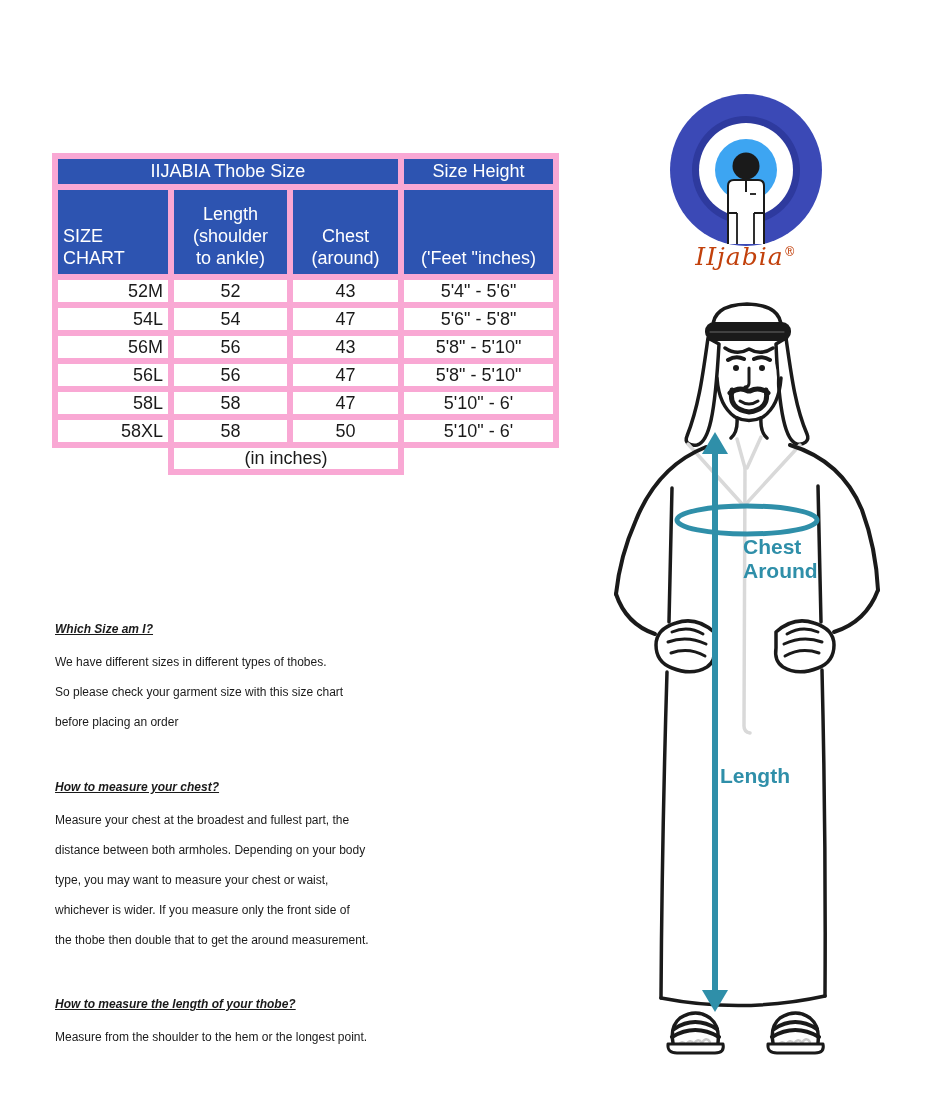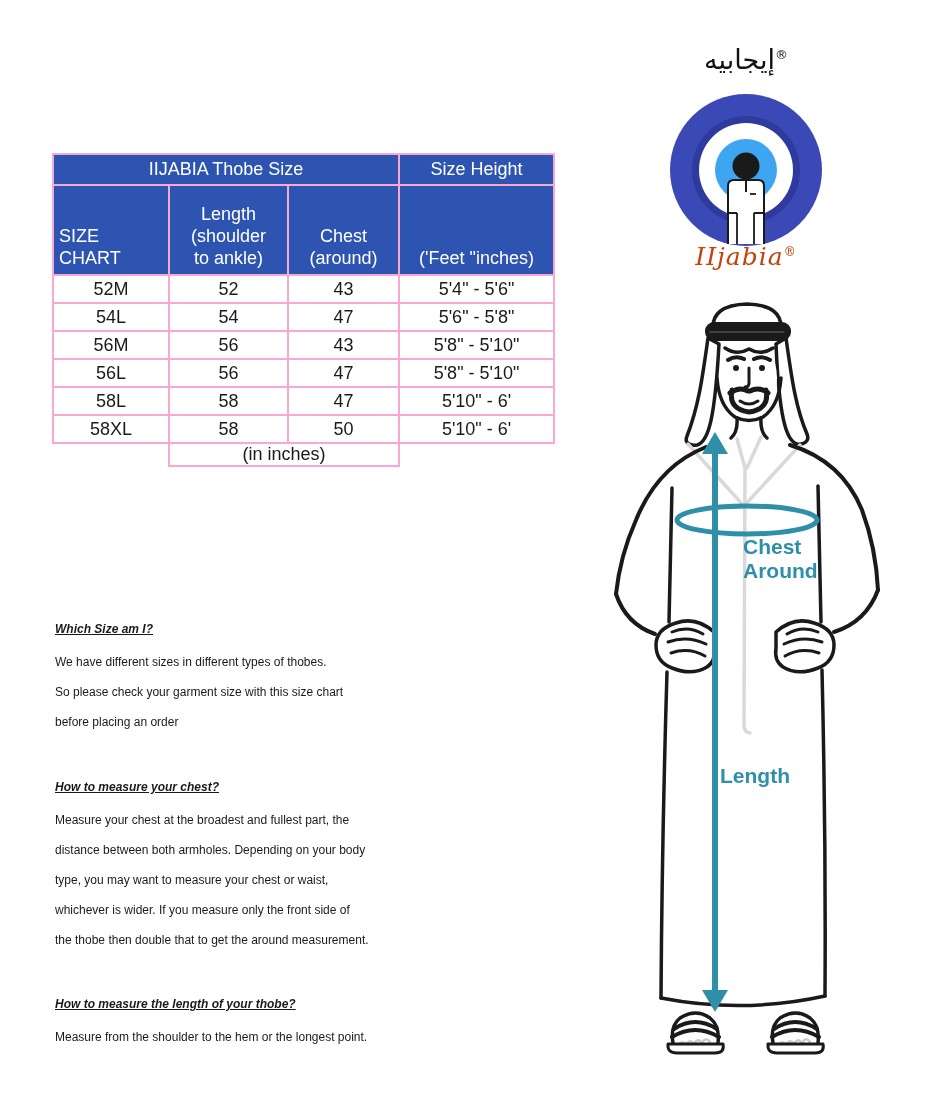--- a/index.html
+++ b/index.html
@@ -8,33 +8,33 @@
     font-family:"Liberation Sans", sans-serif; color:#1a1a1a; overflow:hidden;
   }
 
   
   table.size-table {
     position:absolute; left:52px; top:153px;
     border-collapse:collapse; table-layout:fixed; width:501px;
     font-size:18px;
   }
   table.size-table td {
-    border:2px solid #f9a8d4; padding:0 5px; overflow:hidden;
+    border:6px solid #f9a8d4; padding:0 5px; overflow:hidden;
   }
   td.hdr { background:#2d54b1; color:#ffffff; }
   tr.r-title { height:31px; }
   tr.r-title td { text-align:center; font-size:18px; }
   tr.r-cols { height:90px; }
   tr.r-cols td { vertical-align:bottom; padding-bottom:5px; white-space:pre-line; line-height:22px; }
   td.c-size-h { text-align:left; padding-left:8px; }
   td.c-mid-h { text-align:center; }
   td.c-feet-h { text-align:center; padding-left:2px; padding-right:2px; }
   tr.r-data { height:28px; }
   tr.r-data td { background:#ffffff; }
-  td.c-size { text-align:center; padding-left:8px; }
+  td.c-size { text-align:right; padding-left:8px; }
   td.c-num { text-align:center; }
   td.c-height { text-align:center; }
   tr.r-foot { height:14px; }
   tr.r-foot td.spacer { border:none; background:transparent; }
   tr.r-foot td.unit { text-align:center; }
 
   
   .sec { position:absolute; left:55px; width:565px; }
   .sec .sec-heading {
     margin:0 0 5px 0; font-size:12px; font-weight:bold; font-style:italic;
@@ -153,21 +153,20 @@
 distance between both armholes. Depending on your body
 type, you may want to measure your chest or waist,
 whichever is wider. If you measure only the front side of
 the thobe then double that to get the around measurement.</p>
   </div>
   <div class="sec" id="sec-length">
     <h3 class="sec-heading">How to measure the length of your thobe?</h3>
     <p class="sec-body">Measure from the shoulder to the hem or the longest point.</p>
   </div>
 
-  <div class="logo-arabic"><span>إيجابيه</span><sup>®</sup></div>
 
   <svg class="logo-eye" viewBox="0 0 160 160" aria-hidden="true">
     <circle cx="80" cy="79" r="76" fill="#3b49b6"></circle>
     <circle cx="80" cy="79" r="54" fill="#2e3a9e"></circle>
     <circle cx="80" cy="79" r="47" fill="#ffffff"></circle>
     <circle cx="80" cy="79" r="31" fill="#3da5f2"></circle>
     <circle cx="80" cy="75" r="13.5" fill="#1a1a1a"></circle>
     <path d="M62,153 L62,95 Q62,89 68,89 L92,89 Q98,89 98,95 L98,153" fill="#ffffff" stroke="#1a1a1a" stroke-width="2"></path>
     <path d="M71,122 L71,153 M88,122 L88,153" stroke="#1a1a1a" stroke-width="1.8" fill="none"></path>
     <path d="M62,122 L71,122 M88,122 L98,122" stroke="#1a1a1a" stroke-width="1.8" fill="none"></path>

